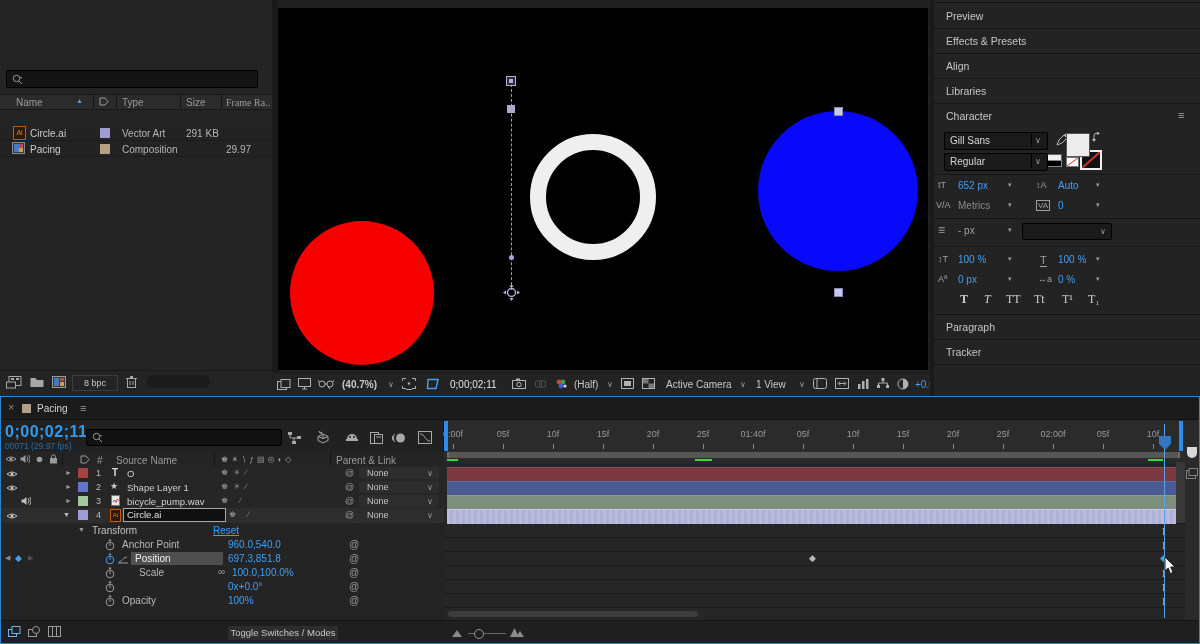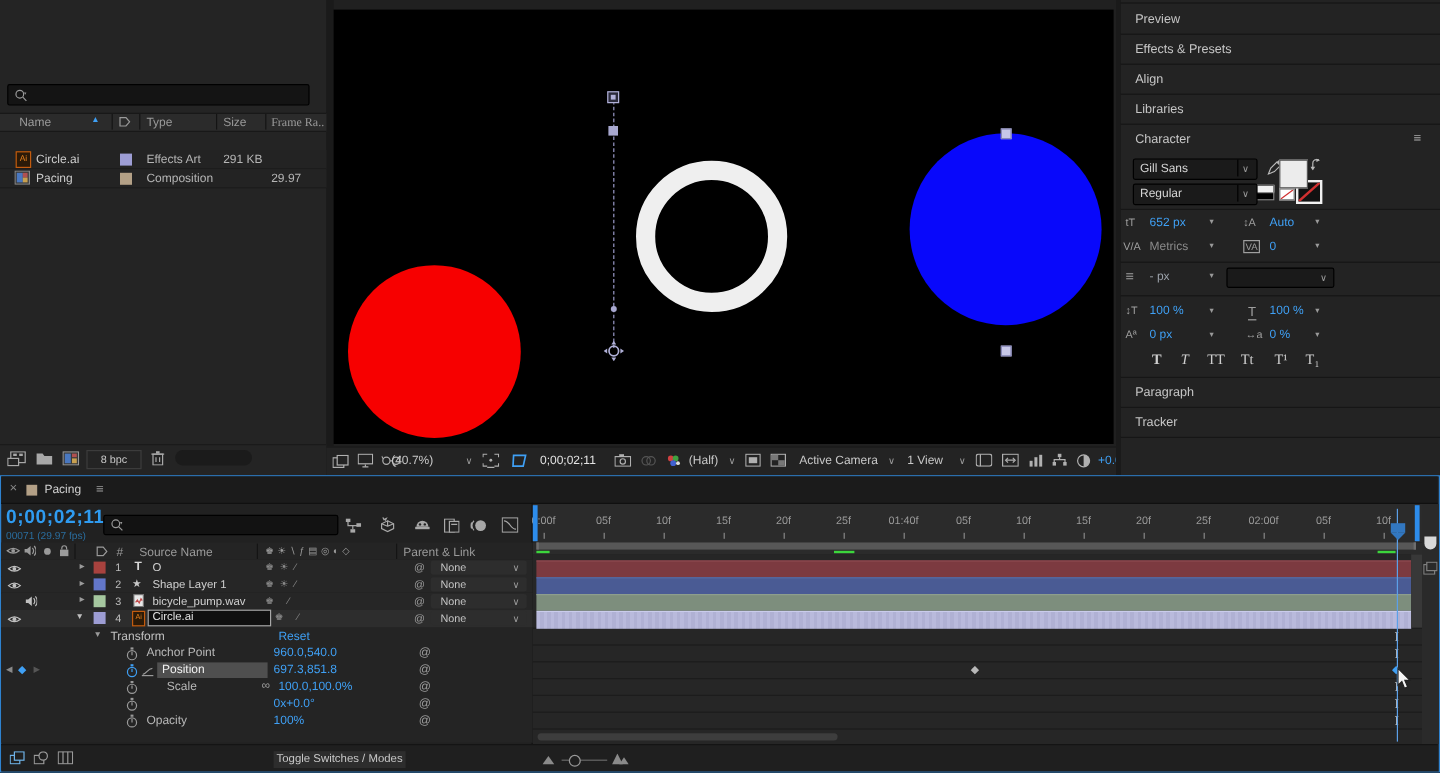--- a/index.html
+++ b/index.html
@@ -54,21 +54,21 @@
   <div class="p divv" style="left:93px;top:95px;width:1px;height:13px;"></div>
   <div class="p divv" style="left:116px;top:95px;width:1px;height:13px;"></div>
   <div class="p divv" style="left:180px;top:95px;width:1px;height:13px;"></div>
   <div class="p divv" style="left:221px;top:95px;width:1px;height:13px;"></div>
 
 
   <div class="p" style="left:0;top:125px;width:272px;height:15px;background:#232323;border-bottom:1px solid #1c1c1c;">
     <span class="p" style="left:13px;top:1px;width:11px;height:12px;background:#2b1a08;border:1px solid #c25c10;color:#e8821e;font-size:7px;line-height:12px;text-align:center;">Ai</span>
     <span class="p txt" style="left:30px;top:3px;color:#cccccc;">Circle.ai</span>
     <span class="p swatch" style="left:100px;top:3px;background:#9d9dd4;"></span>
-    <span class="p txt" style="left:122px;top:3px;color:#b5b5b5;">Effects Art</span>
+    <span class="p txt" style="left:122px;top:3px;color:#b5b5b5;">Vector Art</span>
     <span class="p txt" style="left:186px;top:3px;color:#b5b5b5;">291 KB</span>
   </div>
 
   <div class="p" style="left:0;top:141px;width:272px;height:15px;background:#232323;border-bottom:1px solid #1c1c1c;">
     <svg class="p" style="left:12px;top:1px;" width="13" height="12" viewBox="0 0 13 12">
         <rect x="0.5" y="0.5" width="12" height="11" fill="#3a3a3a" stroke="#888"></rect>
         <rect x="2" y="2" width="5" height="8" fill="#4a78c0"></rect>
         <rect x="7" y="2" width="4" height="4" fill="#b05050"></rect>
         <rect x="7" y="6" width="4" height="4" fill="#c8a050"></rect>
       </svg>
@@ -136,21 +136,21 @@
       <rect x="0.5" y="0.5" width="12" height="8" fill="none" stroke="#b0b0b0"></rect>
       <line x1="4" y1="11" x2="9" y2="11" stroke="#b0b0b0"></line>
       <line x1="6.5" y1="9" x2="6.5" y2="11" stroke="#b0b0b0"></line>
     </svg>
   <svg class="p" style="left:318px;top:379px;" width="16" height="10" viewBox="0 0 16 10">
       <circle cx="4" cy="5" r="3" fill="none" stroke="#b0b0b0"></circle>
       <circle cx="12" cy="5" r="3" fill="none" stroke="#b0b0b0"></circle>
       <path d="M7 5h2M1 3L0 1M15 3l1-2" stroke="#b0b0b0" fill="none"></path>
       <path d="M10 8l2 2" stroke="#b0b0b0"></path>
     </svg>
-  <span class="p txt" style="left:326px;top:379px;color:#c8c8c8;">(40.7%)</span>
+  <span class="p txt" style="left:342px;top:379px;color:#c8c8c8;font-weight:bold;">(40.7%)</span>
   <span class="p chev" style="left:388px;top:380px;">∨</span>
   <svg class="p" style="left:402px;top:378px;" width="14" height="12" viewBox="0 0 14 12">
       <path d="M0.5 3V0.5H4M10 0.5h3.5V3M13.5 8v2.5H10M4 10.5H0.5V8" fill="none" stroke="#b0b0b0"></path>
       <circle cx="7" cy="5.5" r="1.2" fill="#b0b0b0"></circle>
       <line x1="4" y1="11.5" x2="10" y2="11.5" stroke="#b0b0b0"></line>
     </svg>
   <svg class="p" style="left:426px;top:378px;" width="14" height="12" viewBox="0 0 14 12">
       <path d="M2 1.5h10l-2 9H1.5z" fill="none" stroke="#3fa0f5" stroke-width="1.4"></path>
     </svg>
   <span class="p txt" style="left:450px;top:379px;color:#e4e4e4;">0;00;02;11</span>
@@ -495,21 +495,21 @@
     <span class="p txt" style="left:122px;top:0px;width:98px;height:12px;background:#101010;border:1px solid #a8a8a8;color:#e0e0e0;font-size:9.5px;padding-left:3px;line-height:12px;">Circle.ai</span>
     <span class="p" style="left:228px;top:2px;font-size:8px;color:#8a8a8a;letter-spacing:5px;">♚ ∕</span>
     <span class="p" style="left:344px;top:2px;color:#9a9a9a;font-size:9px;">@</span>
     <div class="p none-dd" style="left:358px;top:1px;width:80px;height:12px;"><span style="margin-left:8px;">None</span><span class="p chev" style="left:68px;top:1px;">∨</span></div>
   </div>
 
   <div class="p" style="left:1px;top:523px;width:443px;height:96px;background:#242424;"></div>
 
   <span class="p" style="left:78px;top:526px;font-size:7px;color:#9a9a9a;">▼</span>
   <span class="p txt" style="left:92px;top:525px;color:#c0c0c0;">Transform</span>
-  <span class="p txt blue" style="left:232px;top:525px;">Reset</span>
+  <span class="p txt blue" style="left:213px;top:525px;text-decoration:underline;">Reset</span>
 
   <svg class="p" style="left:105px;top:539px;" width="10" height="12" viewBox="0 0 10 12">
       <circle cx="5" cy="7" r="3.8" fill="none" stroke="#9a9a9a"></circle>
       <rect x="3.8" y="0.5" width="2.4" height="1.8" fill="#9a9a9a"></rect>
       <line x1="5" y1="7" x2="5" y2="4.2" stroke="#9a9a9a"></line>
     </svg>
   <span class="p txt" style="left:122px;top:539px;color:#b8b8b8;">Anchor Point</span>
   <span class="p txt blue" style="left:228px;top:539px;">960.0,540.0</span>
   <span class="p" style="left:349px;top:539px;color:#9a9a9a;">@</span>
 

